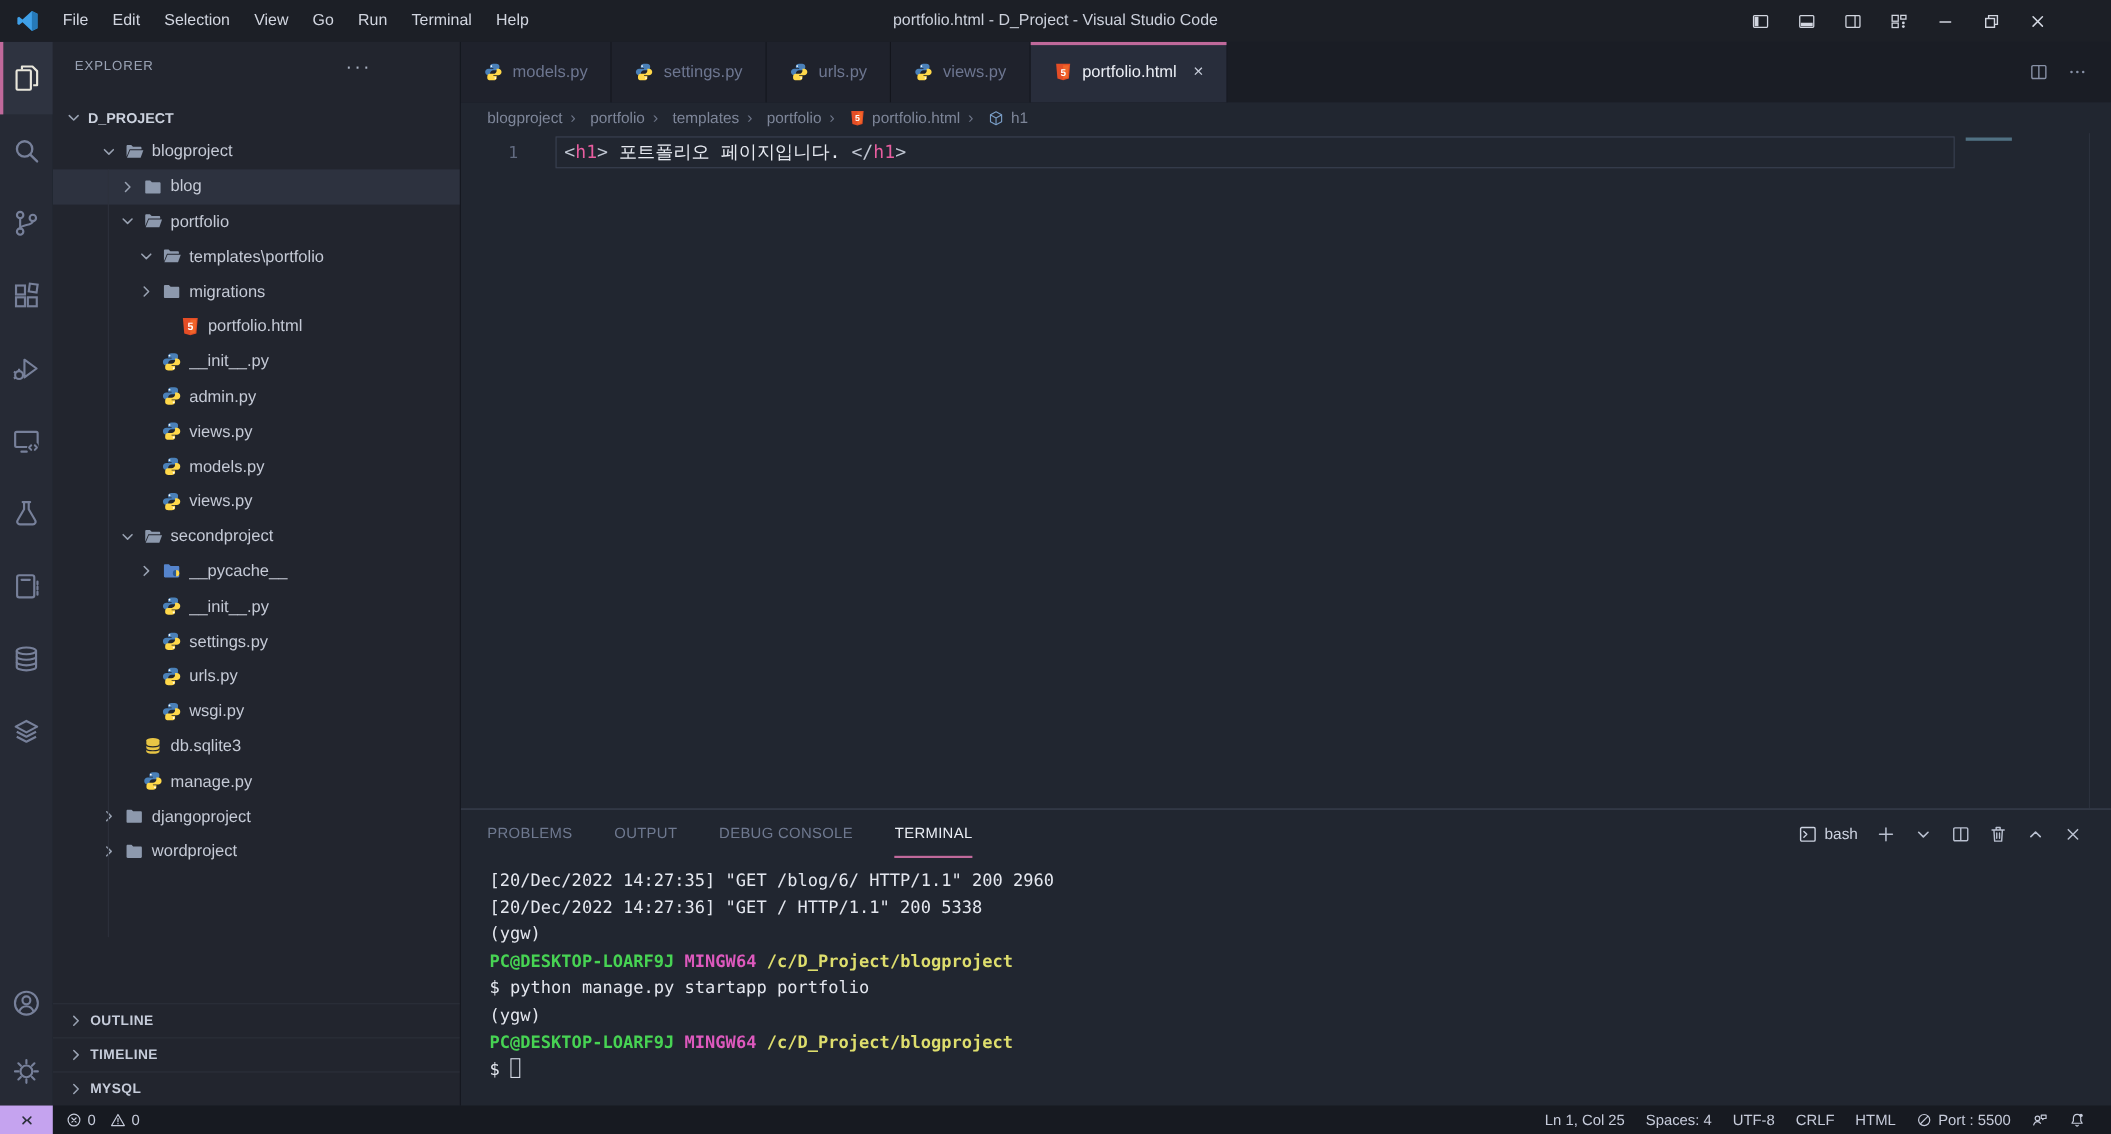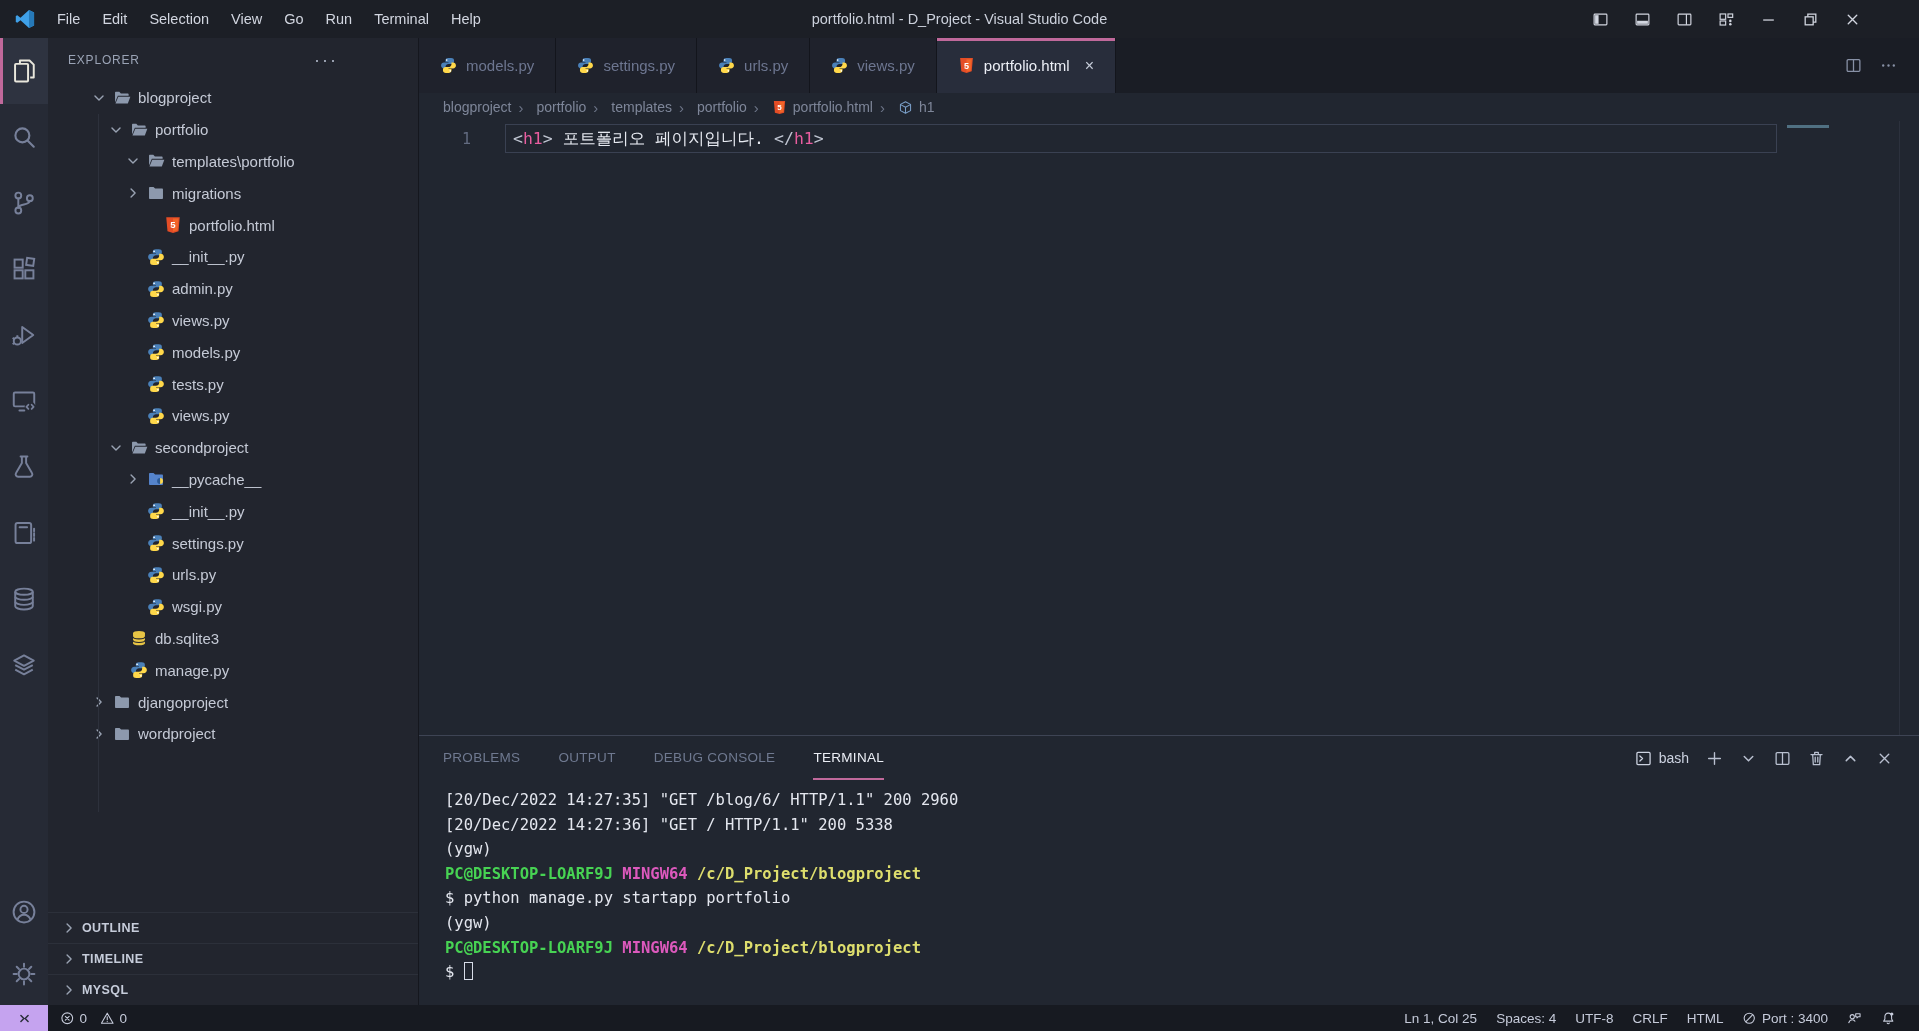--- a/index.html
+++ b/index.html
@@ -506,35 +506,54 @@
       </div>
 
   </div>
 </div>
 
 <div class="sidebar">
   <div class="sb-head">
     <span>EXPLORER</span>
     <span class="sb-actions">···</span>
   </div>
+  <div class="proot">
+    <span class="chev down">
+        <svg class="ic">
+          <use href="#i-chev"></use>
+        </svg>
+      </span>
+    <span>D_PROJECT</span>
+  </div>
   <div class="tree">
     <div class="guide"></div>
 
       <div class="tree-row" style="--lvl: 0;">
         <span class="chev down">
           <svg class="ic">
             <use href="#i-chev"></use>
           </svg>
         </span>
         <svg class="ic ticon">
           <use href="#i-folder-open"></use>
         </svg>
         <span class="tlabel">blogproject</span>
       </div>
 
+      <div class="tree-row selected" style="--lvl: 1;">
+        <span class="chev">
+          <svg class="ic">
+            <use href="#i-chev"></use>
+          </svg>
+        </span>
+        <svg class="ic ticon">
+          <use href="#i-folder"></use>
+        </svg>
+        <span class="tlabel">blog</span>
+      </div>
 
       <div class="tree-row" style="--lvl: 1;">
         <span class="chev down">
           <svg class="ic">
             <use href="#i-chev"></use>
           </svg>
         </span>
         <svg class="ic ticon">
           <use href="#i-folder-open"></use>
         </svg>
@@ -618,31 +637,20 @@
           <svg class="ic">
             <use href="#i-chev"></use>
           </svg>
         </span>
         <svg class="ic ticon">
           <use href="#i-python"></use>
         </svg>
         <span class="tlabel">models.py</span>
       </div>
 
-      <div class="tree-row" style="--lvl: 2;">
-        <span class="chev ghost">
-          <svg class="ic">
-            <use href="#i-chev"></use>
-          </svg>
-        </span>
-        <svg class="ic ticon">
-          <use href="#i-python"></use>
-        </svg>
-        <span class="tlabel">tests.py</span>
-      </div>
 
       <div class="tree-row" style="--lvl: 2;">
         <span class="chev ghost">
           <svg class="ic">
             <use href="#i-chev"></use>
           </svg>
         </span>
         <svg class="ic ticon">
           <use href="#i-python"></use>
         </svg>
@@ -1035,21 +1043,21 @@
 
       <span class="sb-item">
 
         <span>HTML</span>
       </span>
 
       <span class="sb-item">
         <svg class="ic">
           <use href="#i-circle-slash"></use>
         </svg>
-        <span>Port : 3400</span>
+        <span>Port : 5500</span>
       </span>
 
       <span class="sb-item">
         <svg class="ic">
           <use href="#i-feedback"></use>
         </svg>
 
       </span>
 
       <span class="sb-item">

